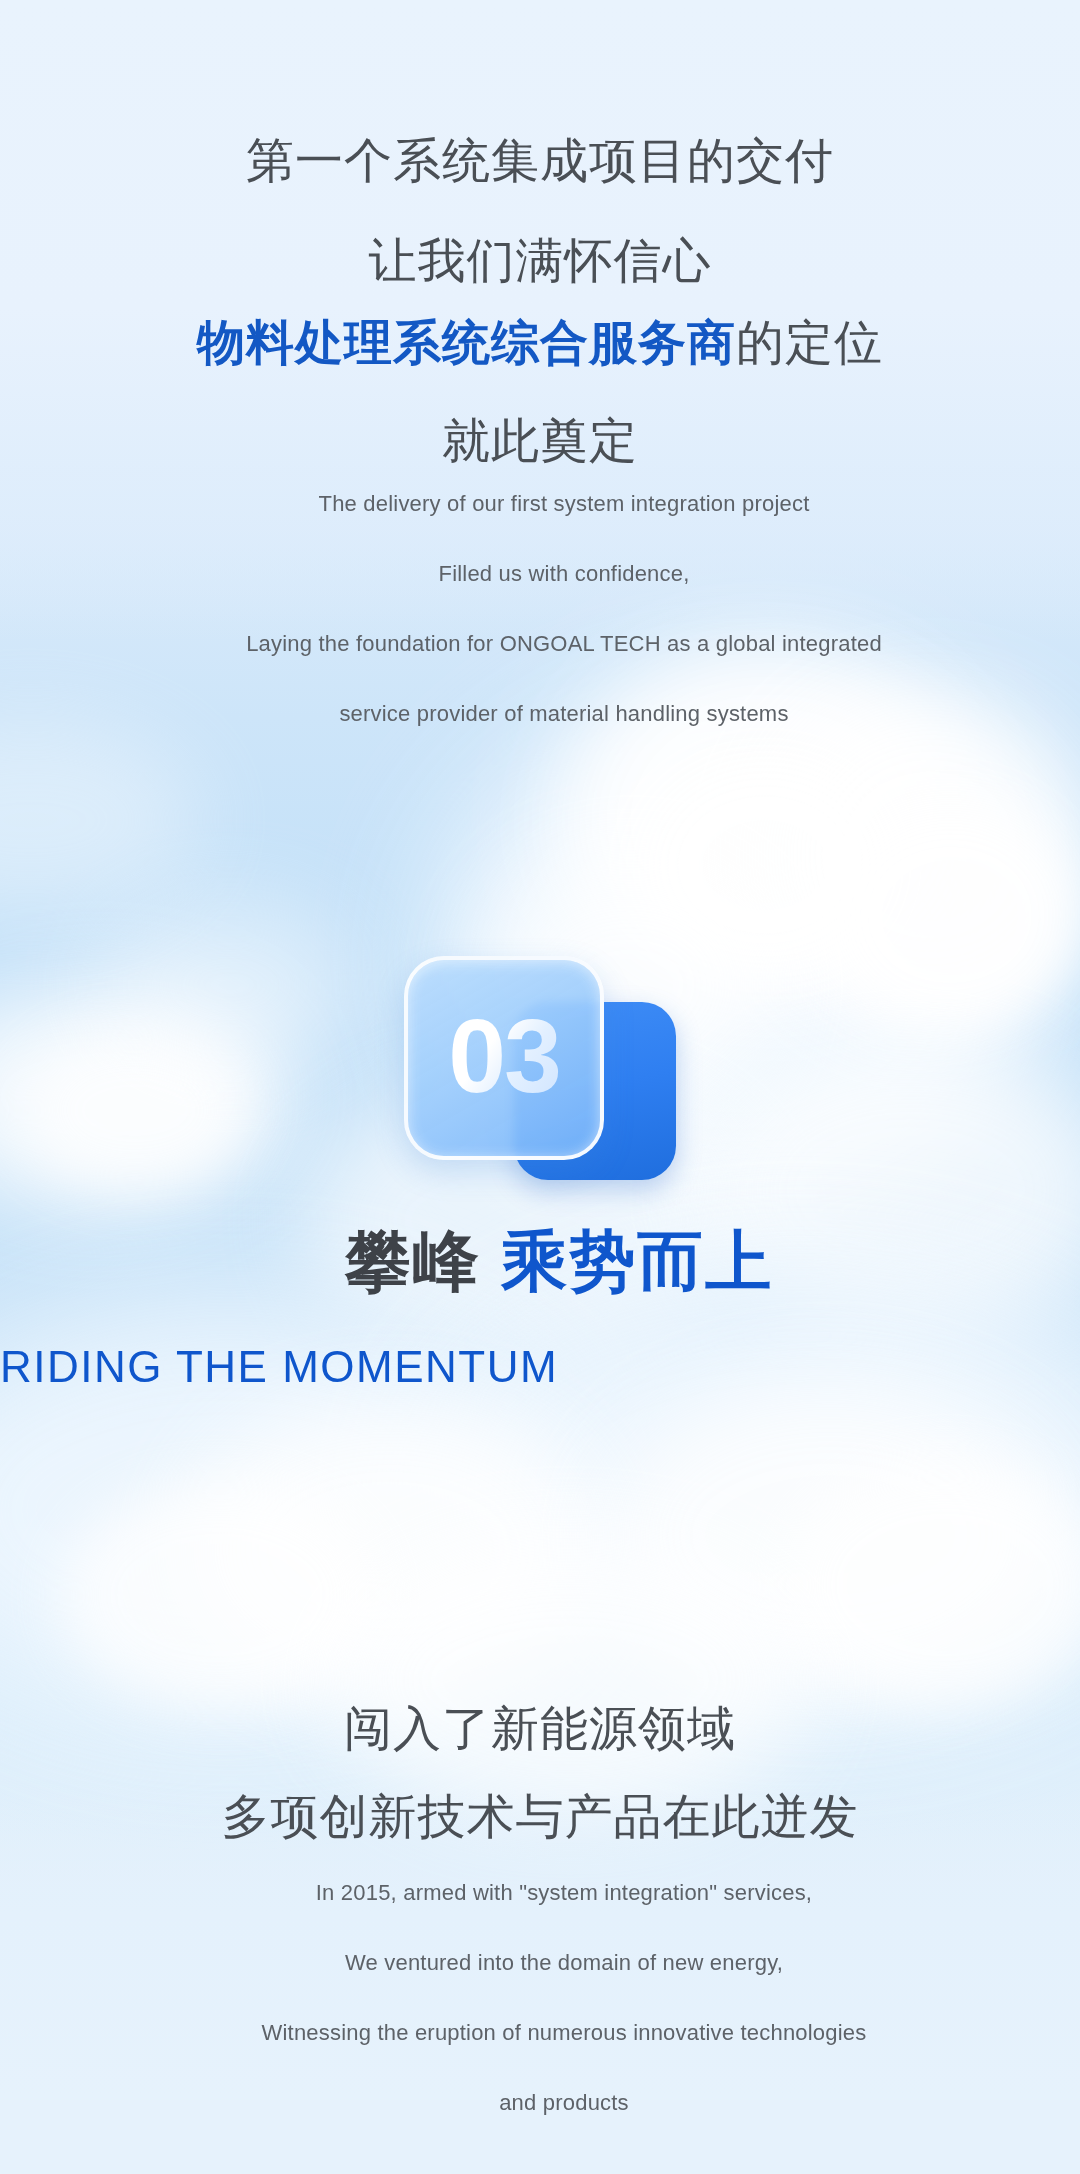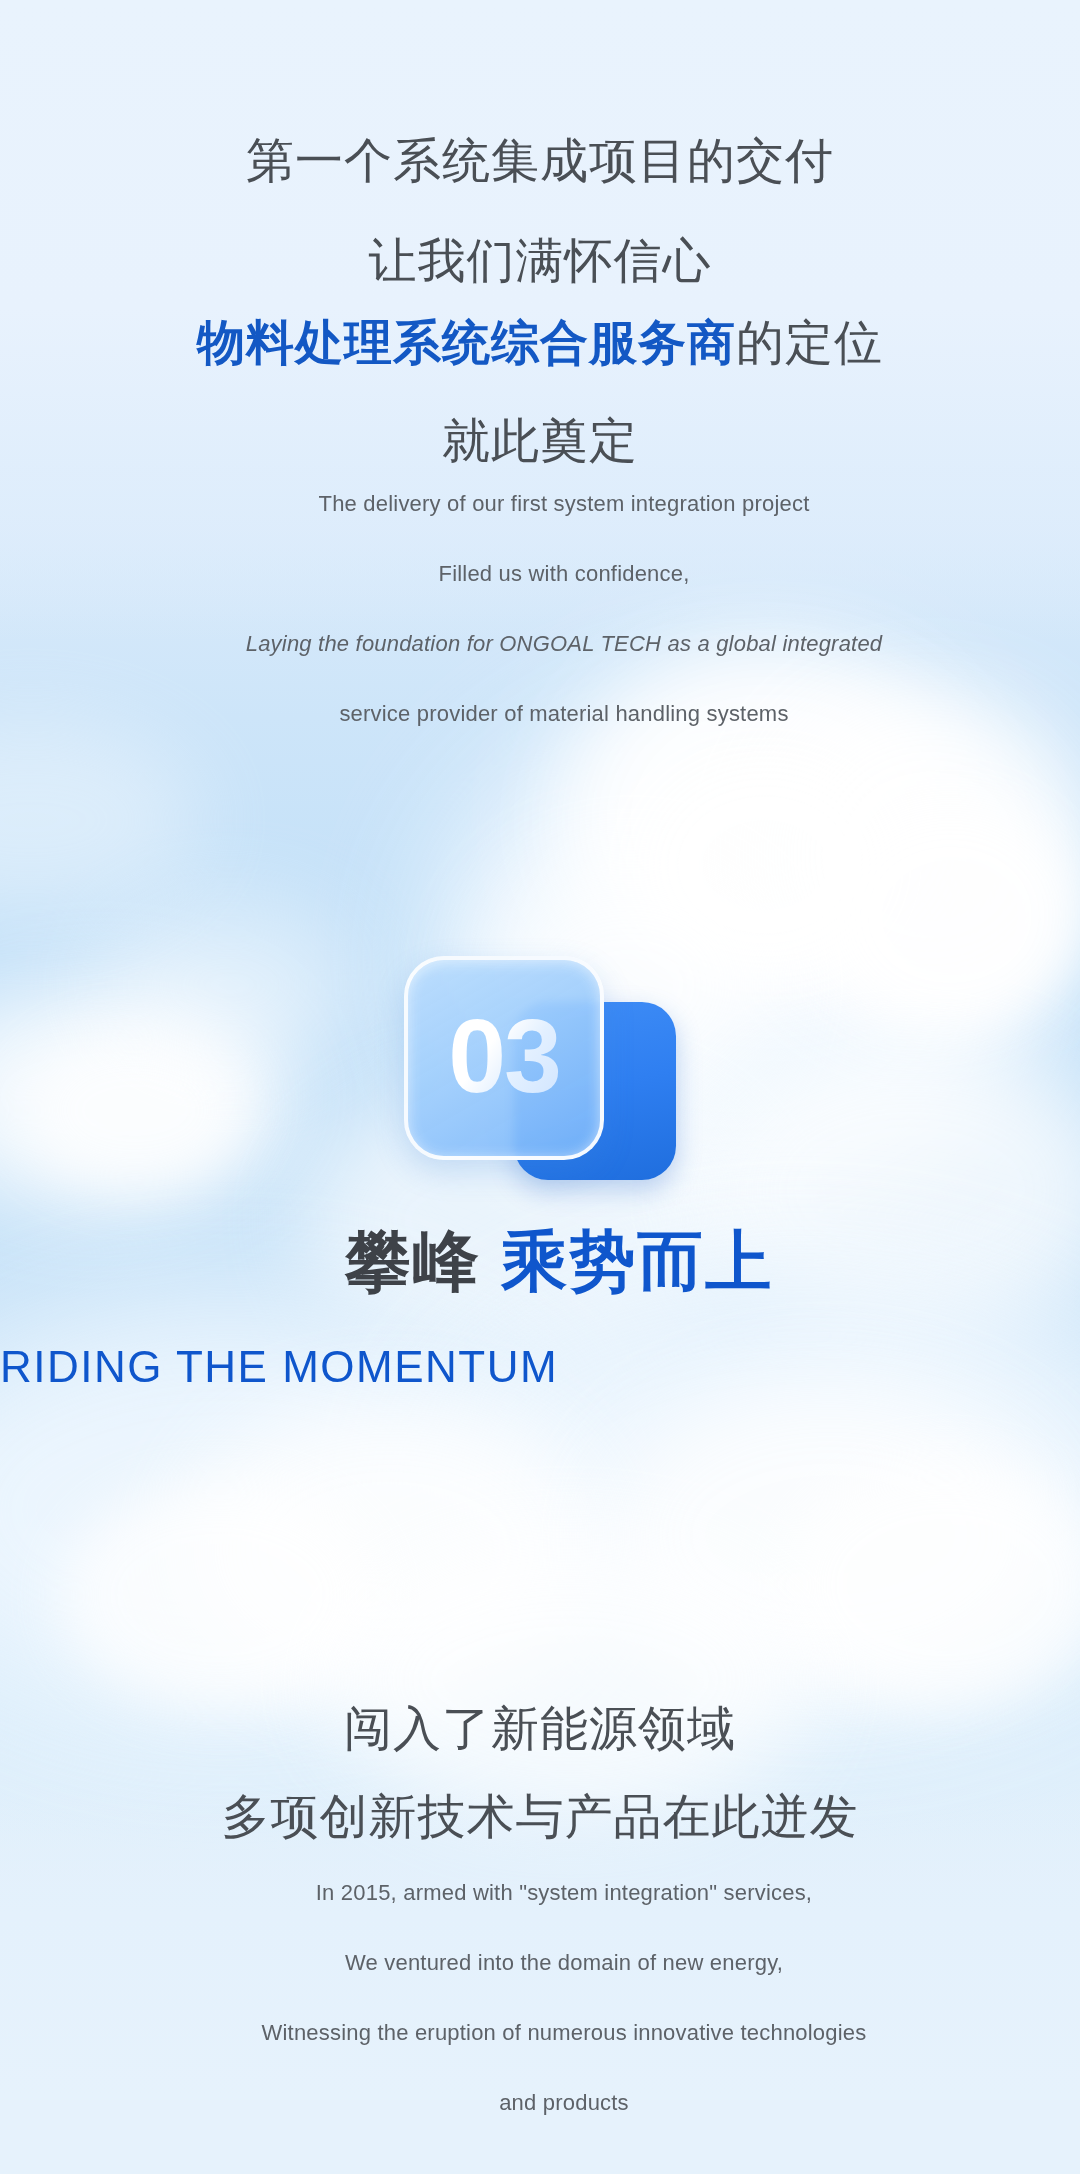--- a/index.html
+++ b/index.html
@@ -152,21 +152,21 @@
     <div class="row" style="top:388px;">
       <div class="cn-line">就此奠定</div>
     </div>
 
     <div class="row" style="top:493px;">
       <div class="en-line">The delivery of our first system integration project</div>
     </div>
     <div class="row" style="top:563px;">
       <div class="en-line">Filled us with confidence,</div>
     </div>
-    <div class="row" style="top:633px;font-style:italic;">
+    <div class="row" style="top:633px;">
       <div class="en-line">Laying the foundation for ONGOAL TECH as a global integrated</div>
     </div>
     <div class="row" style="top:703px;">
       <div class="en-line">service provider of material handling systems</div>
     </div>
 
     <div id="badge-wrap">
       <div id="badge-back"></div>
       <div id="badge-front">
         <span id="badge-num">03</span>

